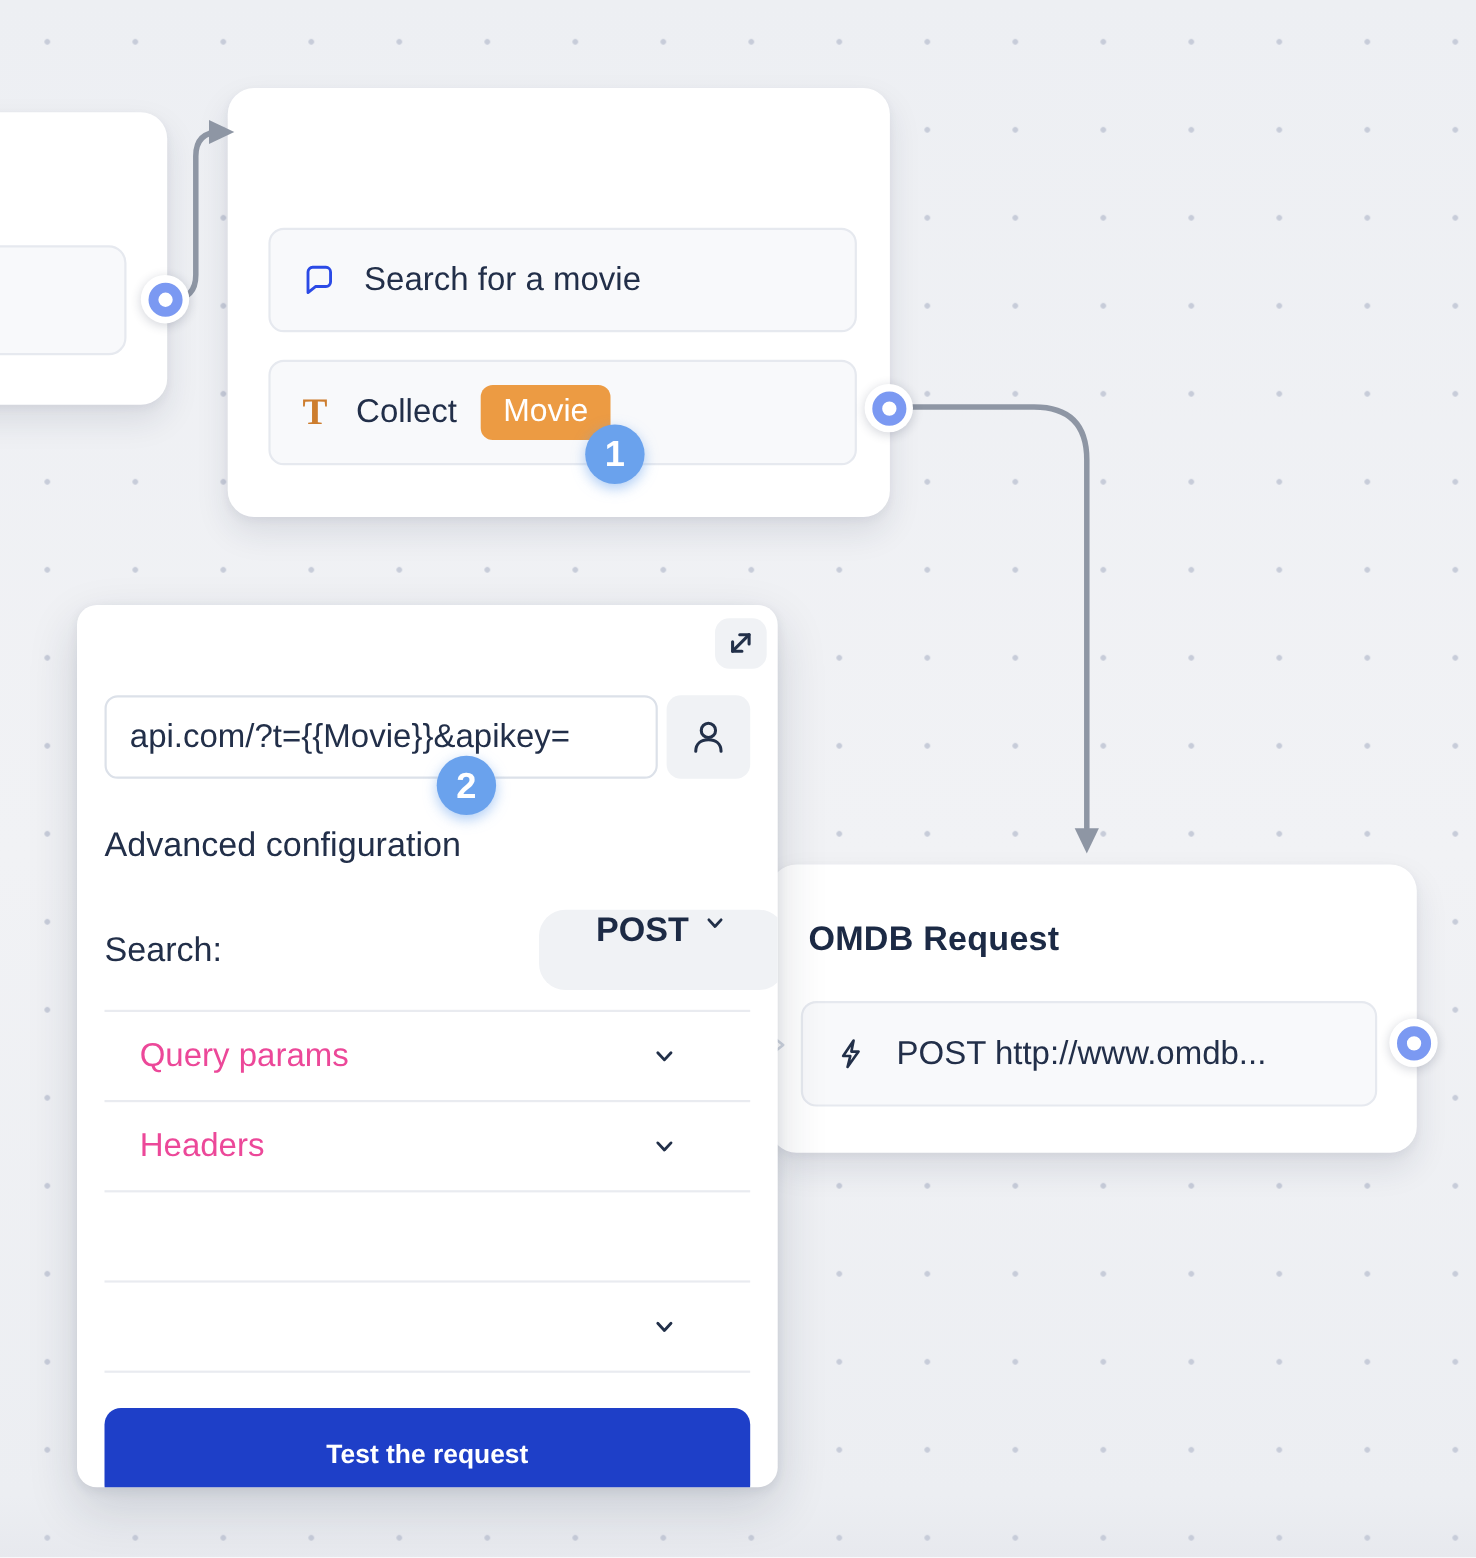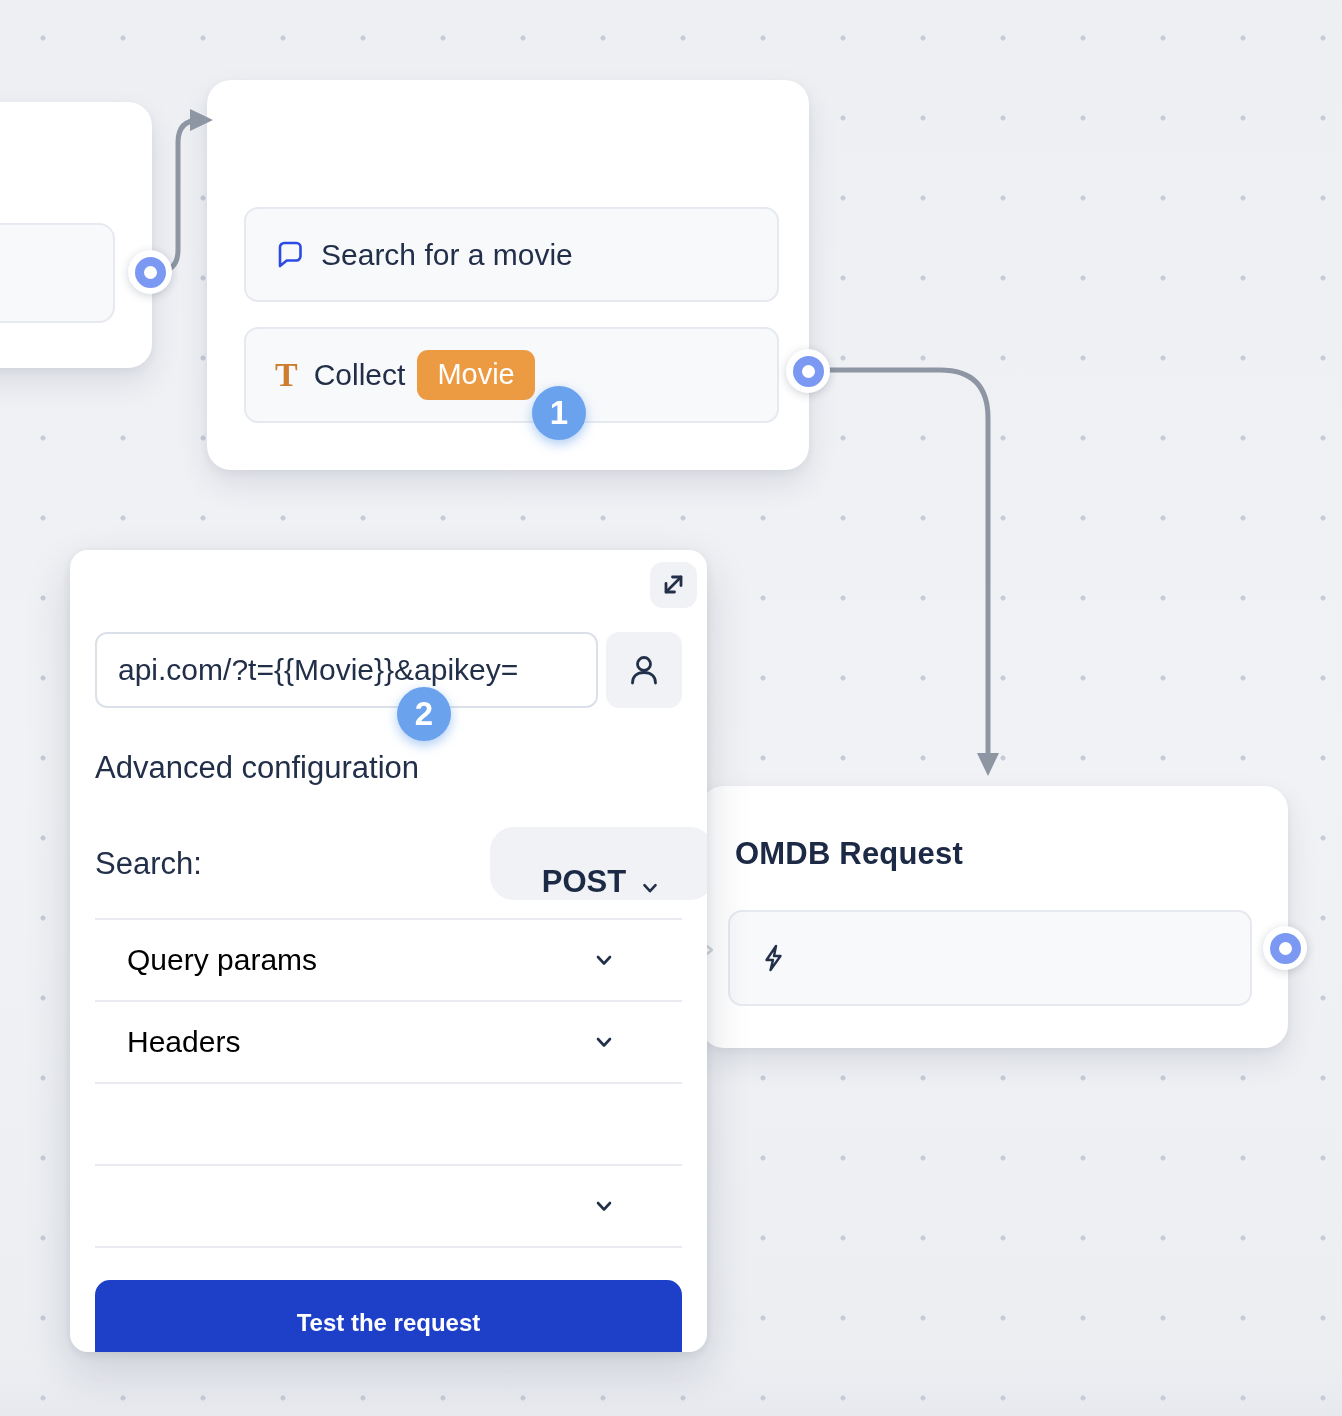--- a/index.html
+++ b/index.html
@@ -6,21 +6,21 @@
   body{font-family:"Liberation Sans","DejaVu Sans",sans-serif;}
   #stage{position:relative;width:1342px;height:1416px;overflow:hidden;
     background:linear-gradient(180deg,#edeff3 0%,#f1f2f5 55%,#eceef2 96%,#e7e9ee 100%);}
   #stage .dots{position:absolute;inset:0;z-index:0;
     background-image:radial-gradient(circle,#c7ccd9 2.2px,rgba(199,204,217,0) 2.9px);
     background-size:80px 80px;background-position:3px -2px;}
   
   .card{position:absolute;background:#ffffff;border-radius:24px;z-index:4;
     box-shadow:0 14px 30px rgba(30,40,70,.10),0 3px 8px rgba(30,40,70,.05);}
   .card-title{position:absolute;font-size:31px;font-weight:700;color:#1c2a45;letter-spacing:.2px;}
-  .node-item{position:absolute;display:flex;align-items:center;gap:16px;
+  .node-item{position:absolute;display:flex;align-items:center;gap:26px;
     background:#f8f9fb;border:2px solid #e6e9ef;border-radius:14px;
     padding:0 0 0 29px;box-sizing:border-box;font-size:30px;color:#222f49;}
   .node-item .lbl{white-space:nowrap;}
   .chip{display:inline-block;background:#ec9b43;color:#ffffff;border-radius:9px;
     padding:7px 20px 9px;font-size:29px;line-height:34px;}
   .ticon{font-family:"Liberation Serif","DejaVu Serif",serif;font-weight:700;
     font-size:34px;color:#cd7d2e;line-height:30px;}
   
   .port{position:absolute;width:44px;height:44px;border-radius:50%;background:#ffffff;
     box-shadow:0 2px 10px rgba(30,40,70,.20);z-index:7;display:flex;align-items:center;justify-content:center;}
@@ -39,25 +39,25 @@
   .url-box{position:absolute;left:25px;top:82px;width:503px;height:76px;background:#fff;
     border:2px solid #dce1e9;border-radius:12px;box-sizing:border-box;overflow:hidden;
     display:flex;align-items:center;padding-left:31px;}
   .url-box .val{font-size:30px;color:#222f49;white-space:nowrap;margin-left:-10px;}
   .row-label{position:absolute;font-size:31px;color:#222f49;}
   .toggle{position:absolute;left:547px;top:749px;width:64px;height:37px;border-radius:19px;
     background:#1e3fc8;}
   .toggle .knob{position:absolute;top:4px;left:calc(100% - 33px);width:29px;height:29px;
     border-radius:50%;background:#fff;}
   .dropdown{position:absolute;left:420px;top:277px;width:224px;height:73px;background:#f0f2f5;
-    border-radius:24px;display:flex;align-items:flex-end;justify-content:center;gap:12px;}
+    border-radius:24px;display:flex;align-items:flex-start;justify-content:center;gap:12px;}
   .dropdown .val{font-size:31px;font-weight:700;color:#1c2a45;}
   .divider{position:absolute;left:25px;width:587px;height:2px;background:#e9ebf0;}
   .section-row{position:absolute;left:25px;width:587px;height:80px;display:flex;align-items:center;}
-  .section-row .s-lbl{font-size:30px;color:#000000;padding-left:32px;}
+  .section-row .s-lbl{font-size:30px;color:#ec4899;padding-left:32px;}
   .section-row .chev{position:absolute;right:65px;top:27px;}
   .cta{position:absolute;left:25px;top:730px;width:587px;height:85px;background:#1e3fc8;
     border:none;border-radius:15px;color:#fff;font-size:24px;font-weight:700;
     font-family:inherit;display:flex;align-items:center;justify-content:center;}
   .in-chev{position:absolute;z-index:5;}
 </style>
 </head>
 <body>
 
 <div id="stage">
@@ -94,20 +94,21 @@
   </div>
 
   <div class="card" style="left:700px;top:786px;width:588px;height:262px;">
     <div class="card-title" style="left:35px;top:828px;top:50px;">OMDB Request</div>
     <div class="node-item" style="left:28px;top:124px;width:524px;height:96px;">
       <span style="display:flex;">
         <svg width="30" height="30" viewBox="0 0 30 30">
           <path d="M17 3 L7.5 17 h6.5 l-2.5 10 L21.5 13 h-6.5 Z" fill="none" stroke="#223049" stroke-width="2.4" stroke-linejoin="round"></path>
         </svg>
       </span>
+      <span class="lbl">POST http://www.omdb...</span>
     </div>
   </div>
 
   <svg class="in-chev" style="left:688px;top:932px;" width="30" height="36" viewBox="0 0 30 36">
     <polygon points="6,4 24,18 6,32" fill="#ffffff" stroke="#cfd5df" stroke-width="2.4" stroke-linejoin="round"></polygon>
   </svg>
 
   <div class="port" style="left:128px;top:250px;">
     <div class="ring"></div>
   </div>

